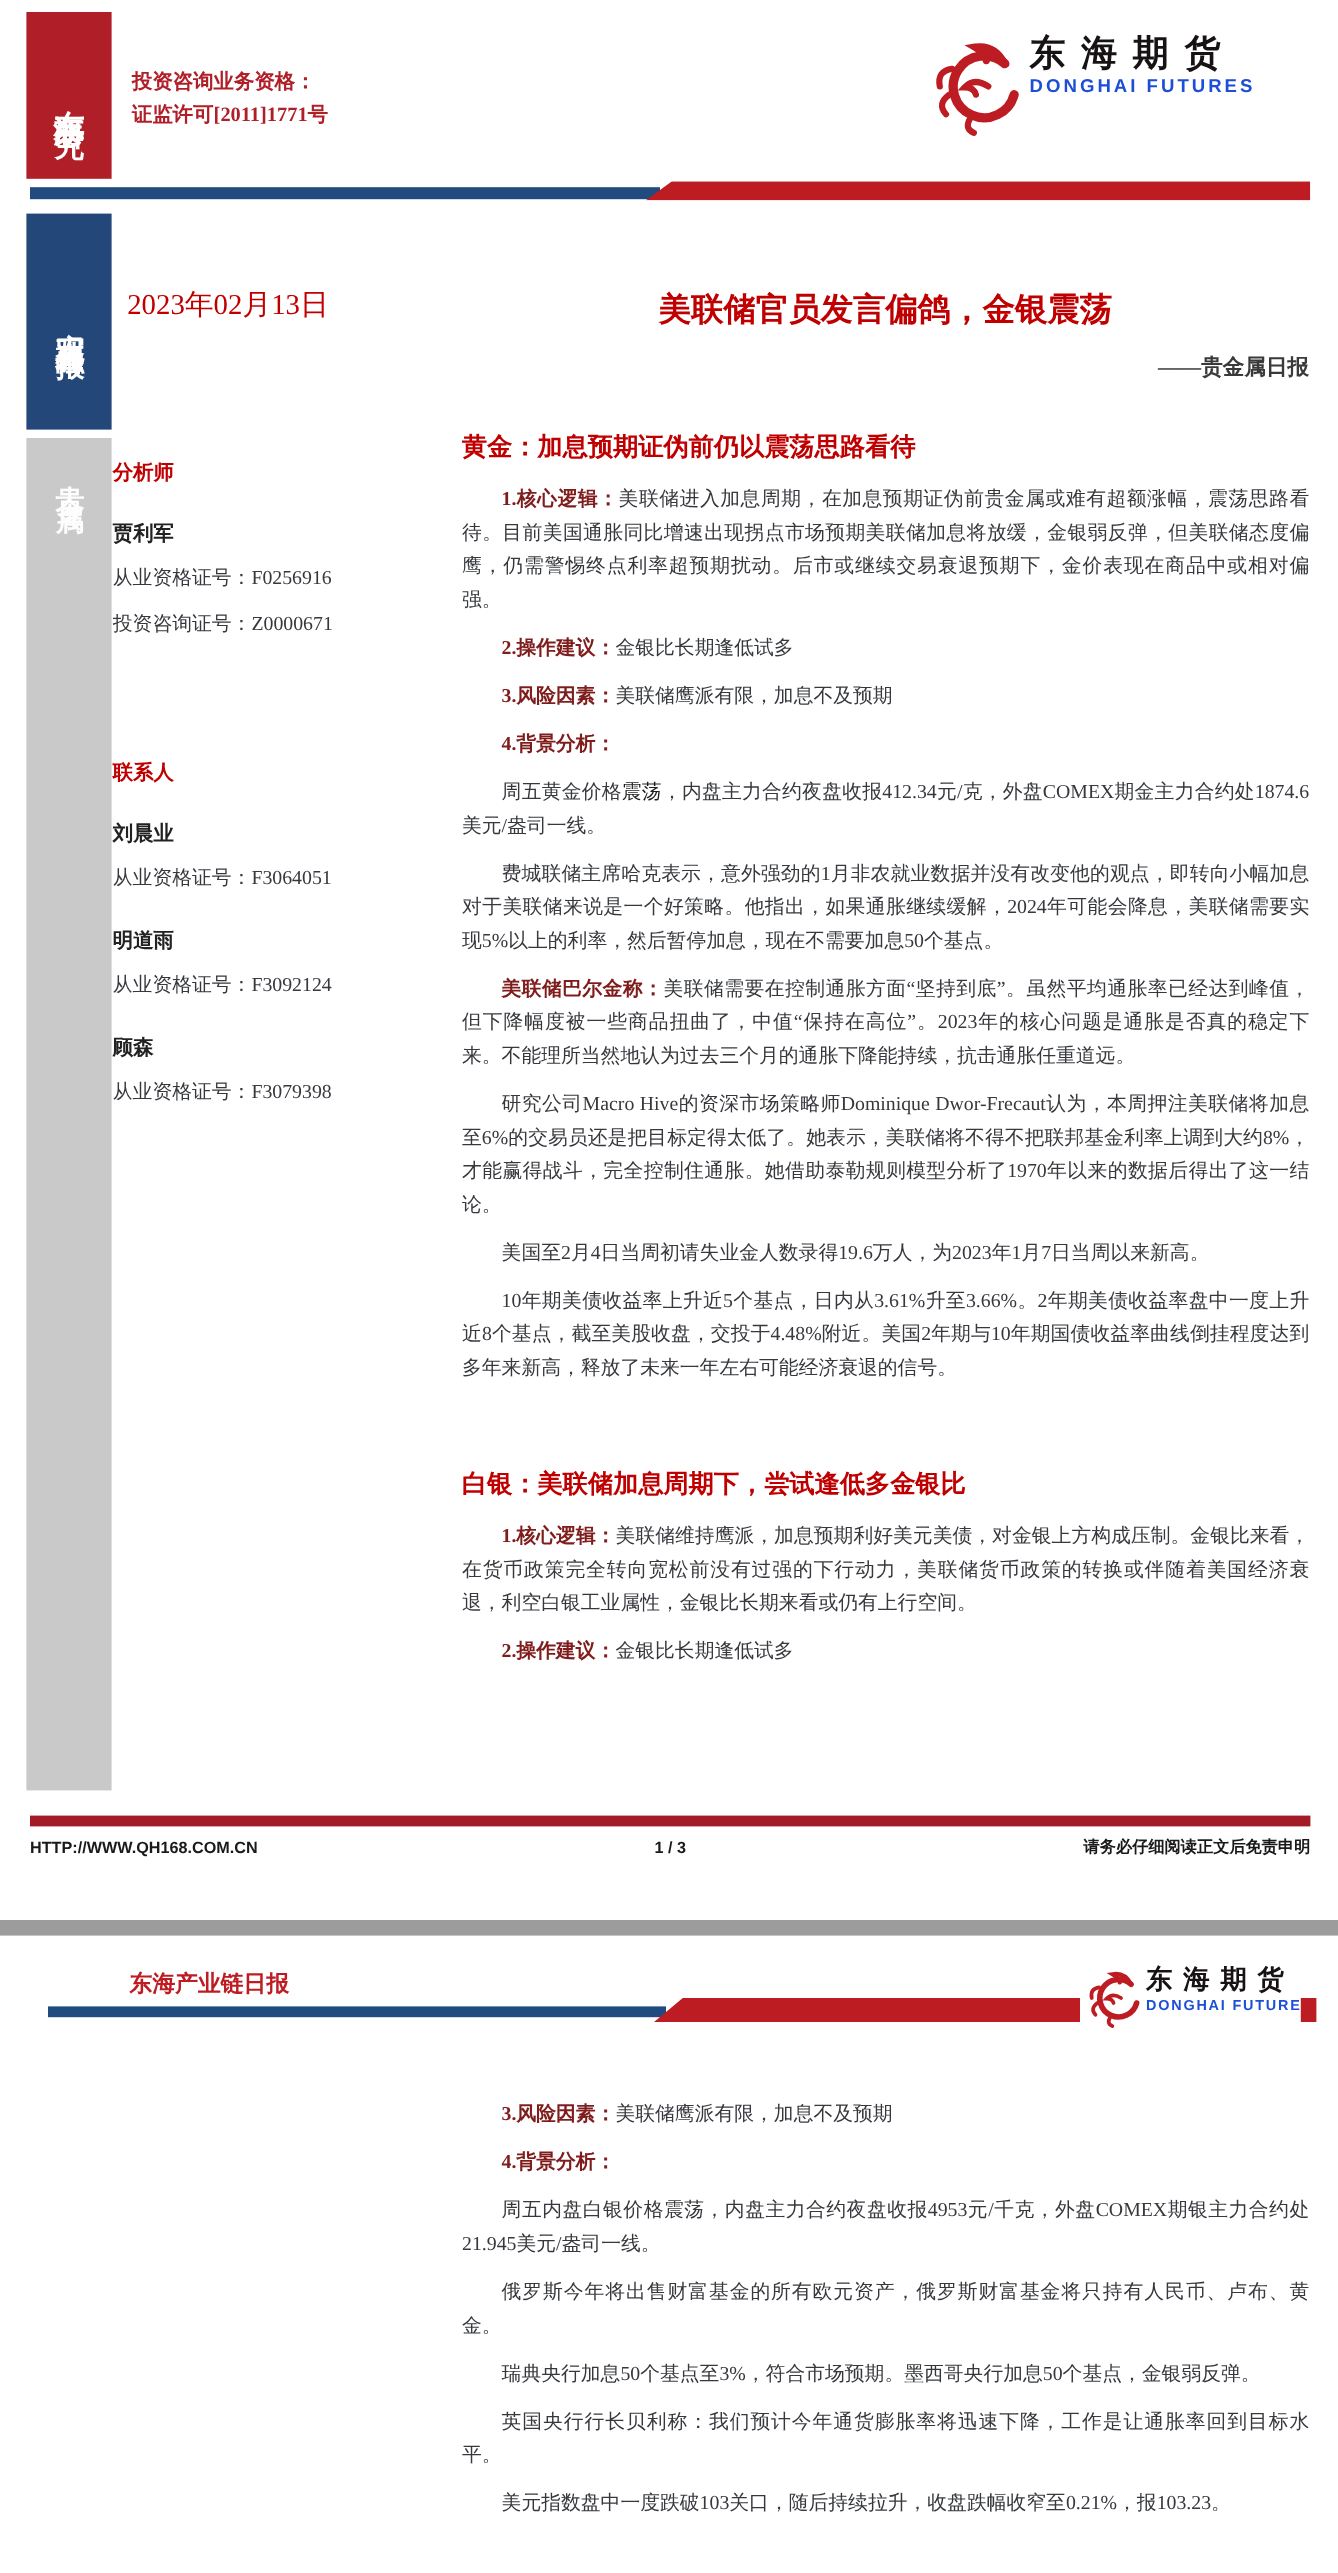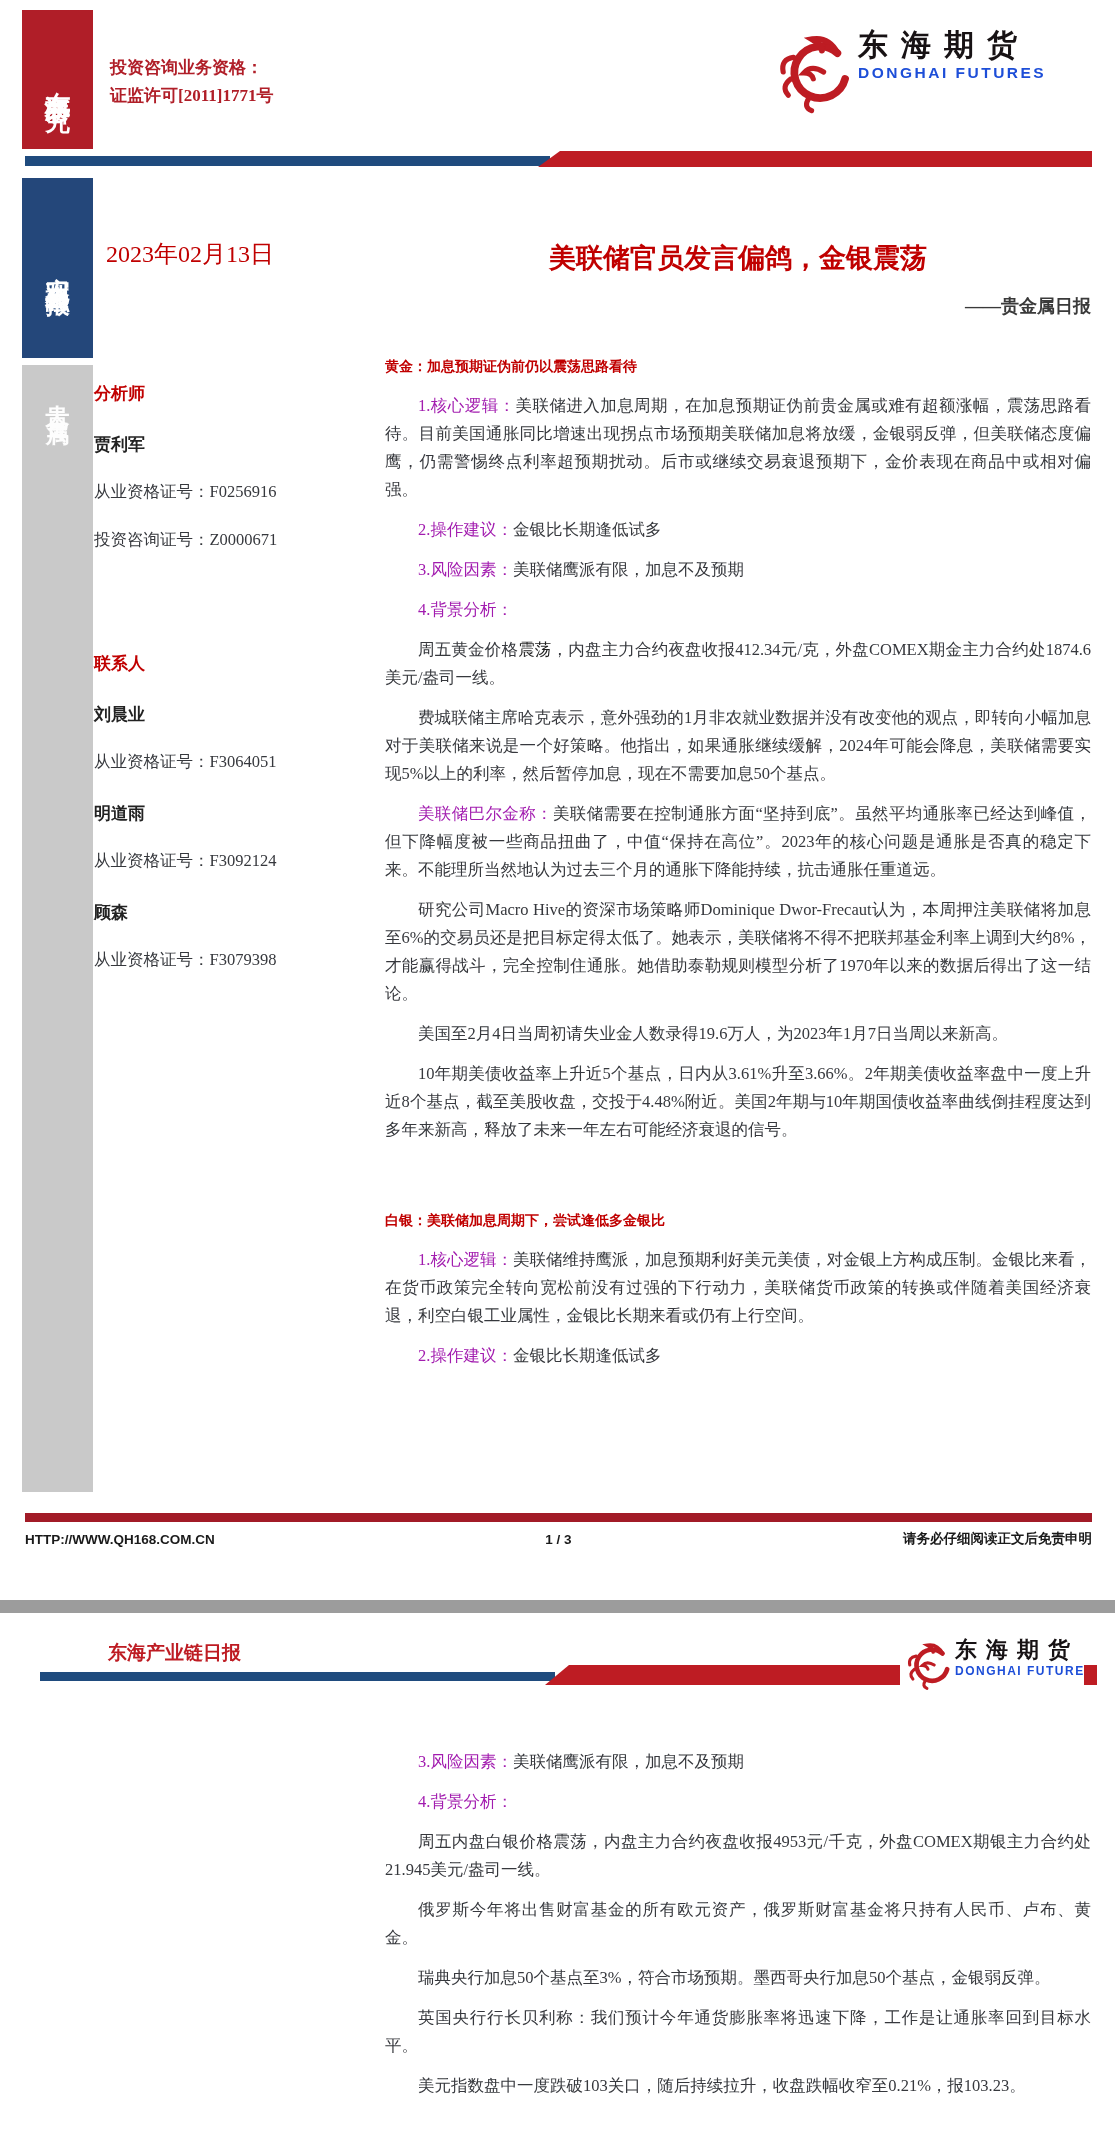--- a/index.html
+++ b/index.html
@@ -56,47 +56,47 @@
     left:22px; top:365px; width:71px; height:1127px; background:#c9c9c9;
     display:flex; justify-content:center;
   }
   .gray-tab .vtext { font-size:24px; letter-spacing:9px; padding-top:20px; color:#fdfdfd; }
 
   .date-line { left:106px; top:238px; color:#c00000; font-size:24px; }
 
   .info-col { left:94px; top:382px; width:262px; font-size:16.5px; color:#36383d; }
   .info-col .red-h { color:#c00000; font-weight:bold; font-size:17px; }
   .info-col .name { font-weight:bold; color:#222; margin-top:28px; font-size:17px; }
-  .info-col .cert { margin-top:24px; line-height:24px; }
+  .info-col .cert { margin-top:14px; line-height:24px; }
   .gap-lg { margin-top:100px; }
   .gap-md { margin-top:64px; }
 
   
   .main-title {
     left:385px; top:240px; width:706px; text-align:center;
     color:#c00000; font-size:27px; font-weight:bold;
     font-family:Liberation Serif, serif;
   }
   .sub-title {
     left:385px; top:294px; width:706px; text-align:right;
     color:#3a3a3a; font-size:18px; font-weight:bold;
   }
   .content { left:385px; top:358px; width:706px; }
   .content2 { left:385px; top:1748px; width:706px; }
   h2.sec {
-    color:#c00000; font-size:14px; font-weight:bold;
+    color:#c00000; font-size:21px; font-weight:bold;
     font-family:"Liberation Sans","DejaVu Sans",sans-serif;
     margin:0 0 16px 0;
   }
   h2.sec-silver { margin-top:68px; }
   .content p, .content2 p {
     font-size:16.5px; line-height:28px; margin:0 0 12px 0;
     text-indent:2em; color:#36383d; text-align:justify;
   }
-  .lbl { font-weight:normal; color:#a21caf; }
+  .lbl { font-weight:bold; color:#7f1d1d; }
   .b   { font-weight:normal; color:#1d1d1d; }
 
   
   .footer-bar { left:25px; top:1513px; width:1067px; height:9px; background:#a21b27; }
   .footer-row {
     left:25px; top:1530px; width:1067px;
     display:grid; grid-template-columns:1fr auto 1fr; align-items:center;
     font-family:"Liberation Sans","DejaVu Sans",sans-serif;
     font-weight:bold; font-size:13.5px; color:#1a1a1a;gap:48px;
   }

